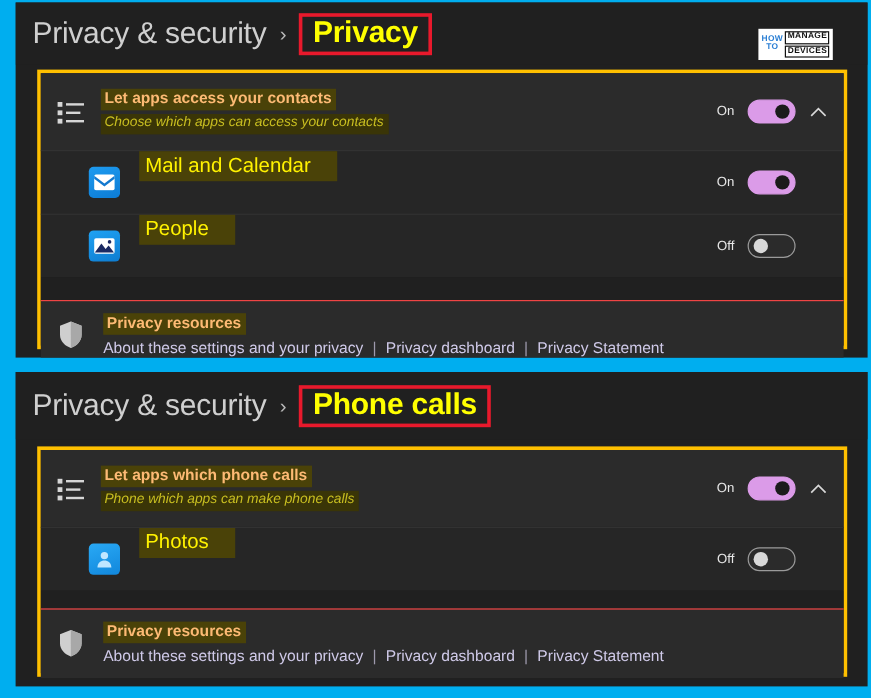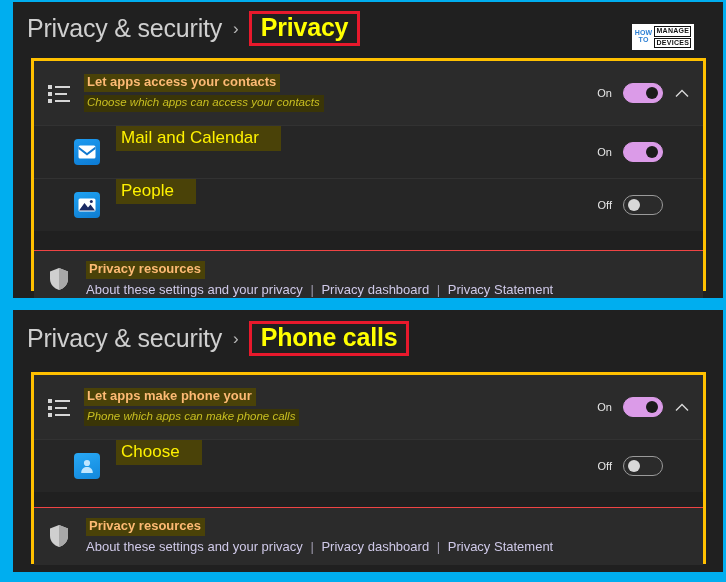--- a/index.html
+++ b/index.html
@@ -472,21 +472,21 @@
       <div class="row row-main">
         <span class="icon-list">
           <i class="dot d1"></i>
             <i class="bar b1"></i>
           <i class="dot d2"></i>
             <i class="bar b2"></i>
           <i class="dot d3"></i>
             <i class="bar b3"></i>
         </span>
         <span class="text-block">
-          <span class="hl-title">Let apps make phone your</span>
+          <span class="hl-title">Let apps which phone calls</span>
           <span class="hl-sub">Phone which apps can make phone calls</span>
         </span>
         <span class="controls">
           <span class="state-label">On</span>
           <span class="toggle on">
             <span class="knob"></span>
           </span>
           <span class="chevron">
             <svg width="14" height="9" viewBox="0 0 14 9">
               <path d="M1 7.5 L7 1.5 L13 7.5" stroke="#d8d8d8" stroke-width="1.4" fill="none"></path>
@@ -495,21 +495,21 @@
         </span>
       </div>
 
       <div class="row row-app">
         <span class="app-icon icon-people">
           <svg width="16" height="16" viewBox="0 0 16 16">
             <circle cx="8" cy="5" r="3.1" fill="#bfe6ff"></circle>
             <path d="M2.2 15 C2.2 10.8 5 9 8 9 C11 9 13.8 10.8 13.8 15 Z" fill="#bfe6ff"></path>
           </svg>
         </span>
-        <span class="hl-app">Choose</span>
+        <span class="hl-app">Photos</span>
         <span class="controls">
           <span class="state-label">Off</span>
           <span class="toggle off">
             <span class="knob"></span>
           </span>
           <span class="chevron placeholder"></span>
         </span>
       </div>
 
       <div class="spacer-strip" style="height:15px;"></div>

